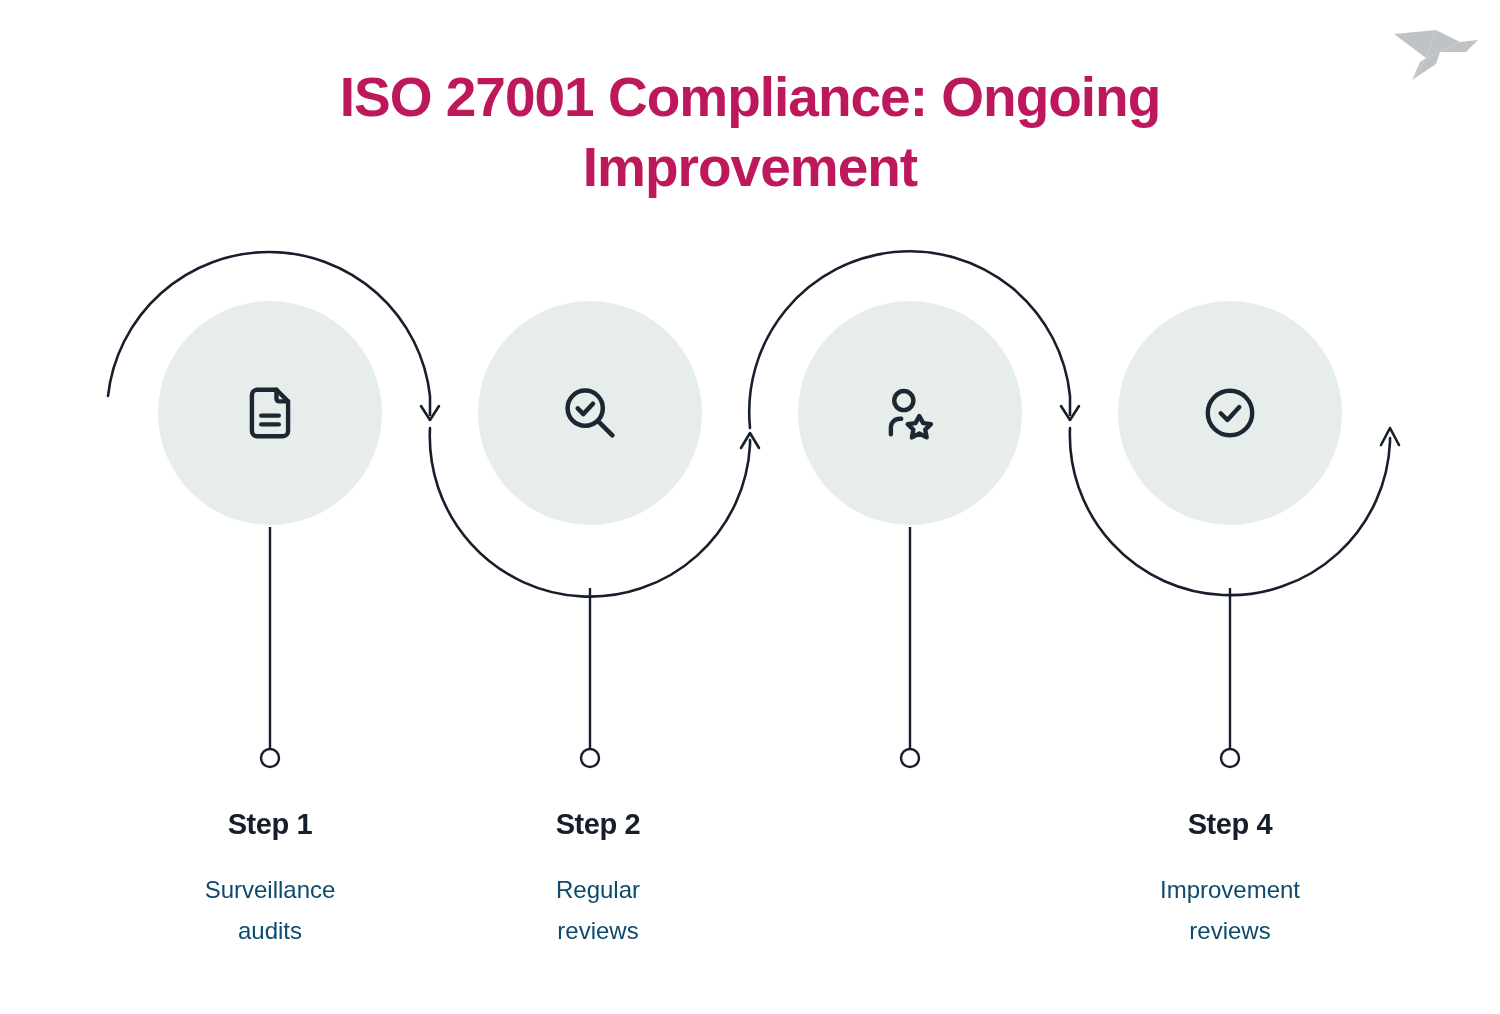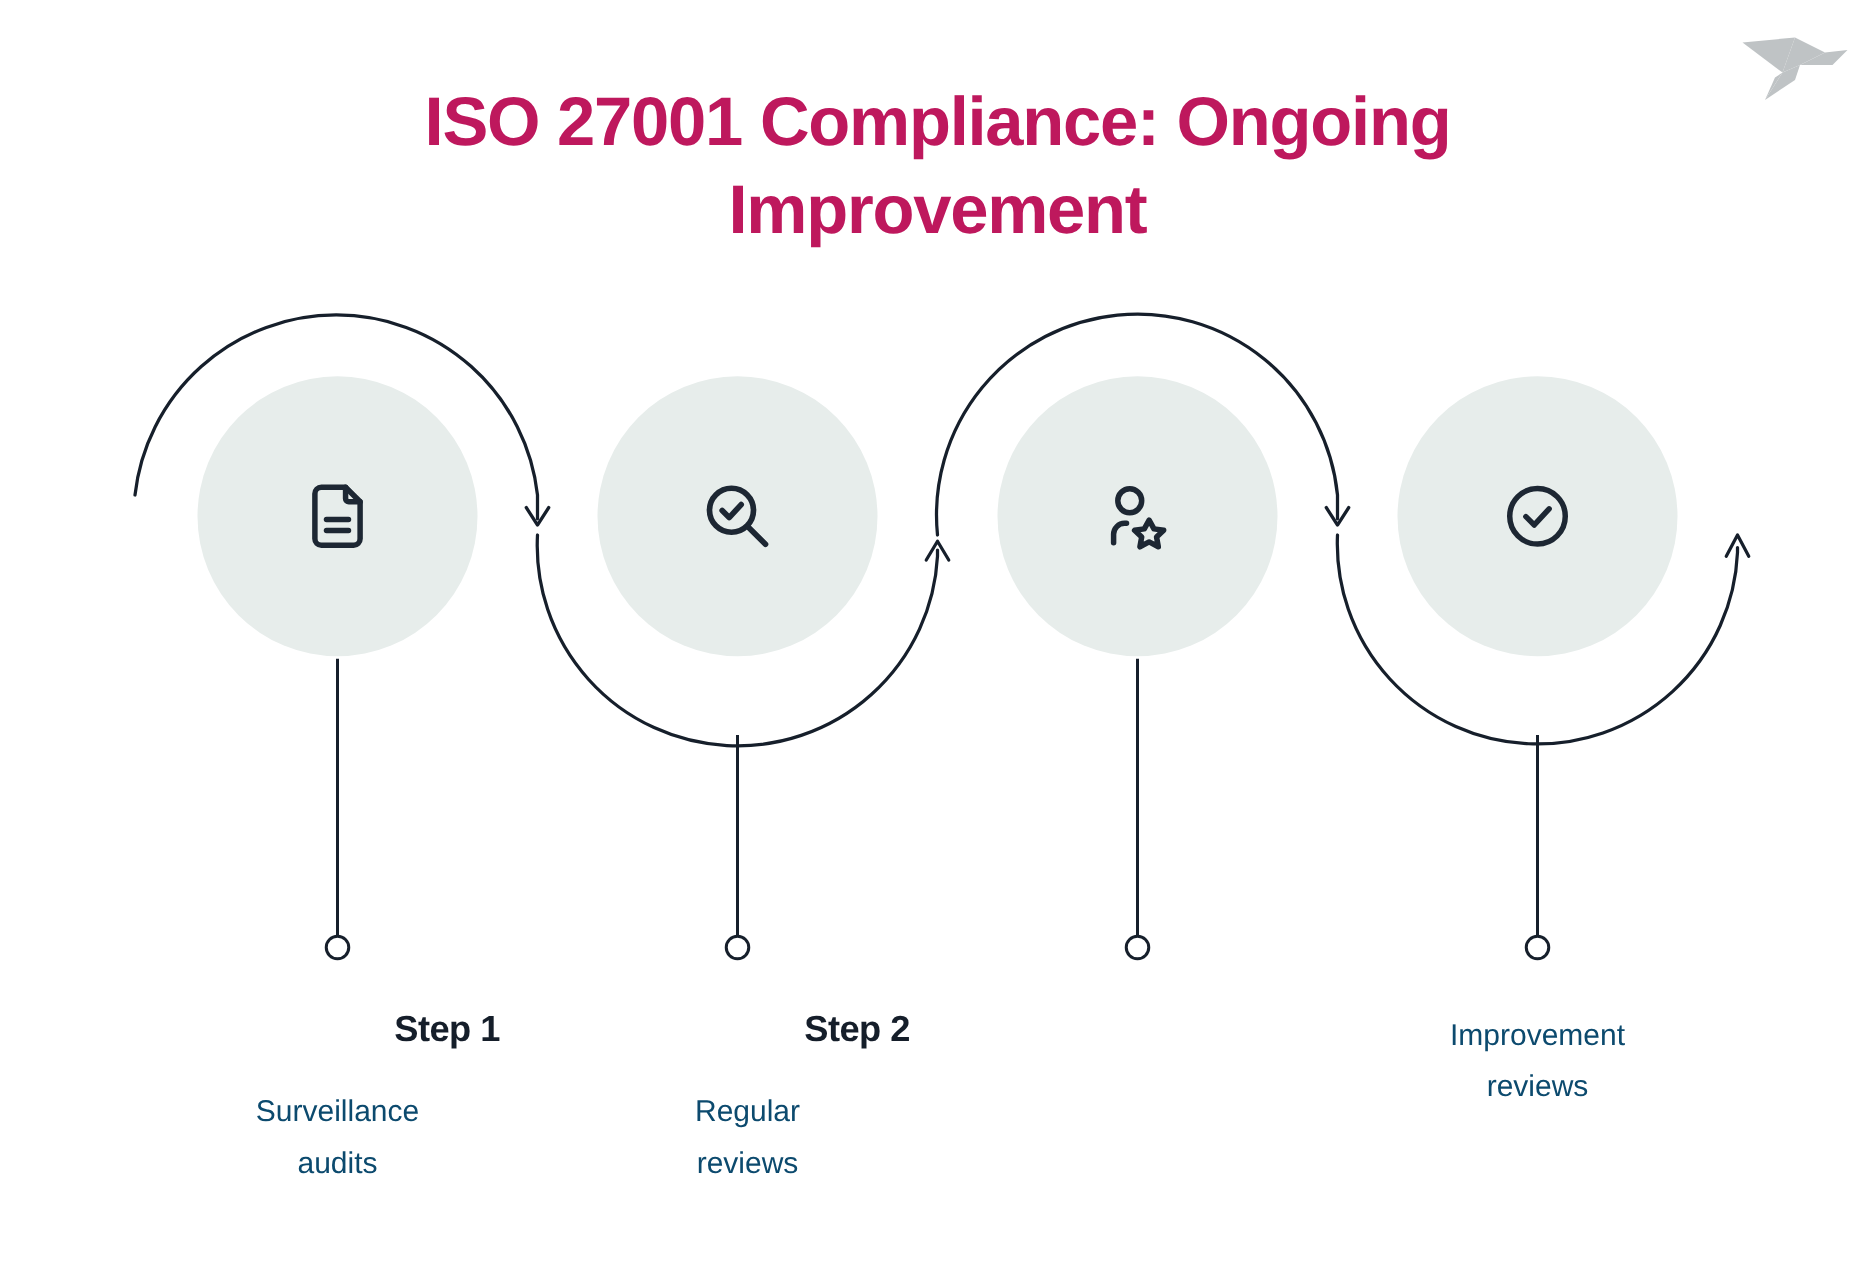--- a/index.html
+++ b/index.html
@@ -68,21 +68,20 @@
     width: 260px;
     text-align: center;
   }
   .step-heading {
     font-family: "Liberation Sans", sans-serif;
     font-weight: bold;
     font-size: 29px;
     letter-spacing: -0.4px;
     color: #151e2a;
     margin: 0 0 28px 0;
-    text-align: right;
   }
   .step-desc {
     font-family: "Liberation Sans", sans-serif;
     font-weight: normal;
     font-size: 24px;
     line-height: 1.72;
     color: #0c4a6e;
     margin: 0;
   }
 </style>
@@ -169,17 +168,18 @@
 <div class="step-text" style="left:780px; top:808px;">
 </div>
 
 <div class="step-disc" style="left:1118px; top:301px;">
   <svg width="62" height="62" viewBox="0 0 24 24" fill="none" stroke="#1d2733" stroke-width="1.7" stroke-linecap="round" stroke-linejoin="round">
     <circle cx="12" cy="12" r="8.6"></circle>
     <path d="M8.4 12.1l2.6 2.6 4.6-5.0"></path>
   </svg>
 </div>
 <div class="step-text" style="left:1100px; top:808px;">
+  <p class="step-heading">Step 4</p>
   <p class="step-desc">
     <span>Improvement</span><br>
     <span>reviews</span>
   </p>
 </div>
 
 </body></html>

